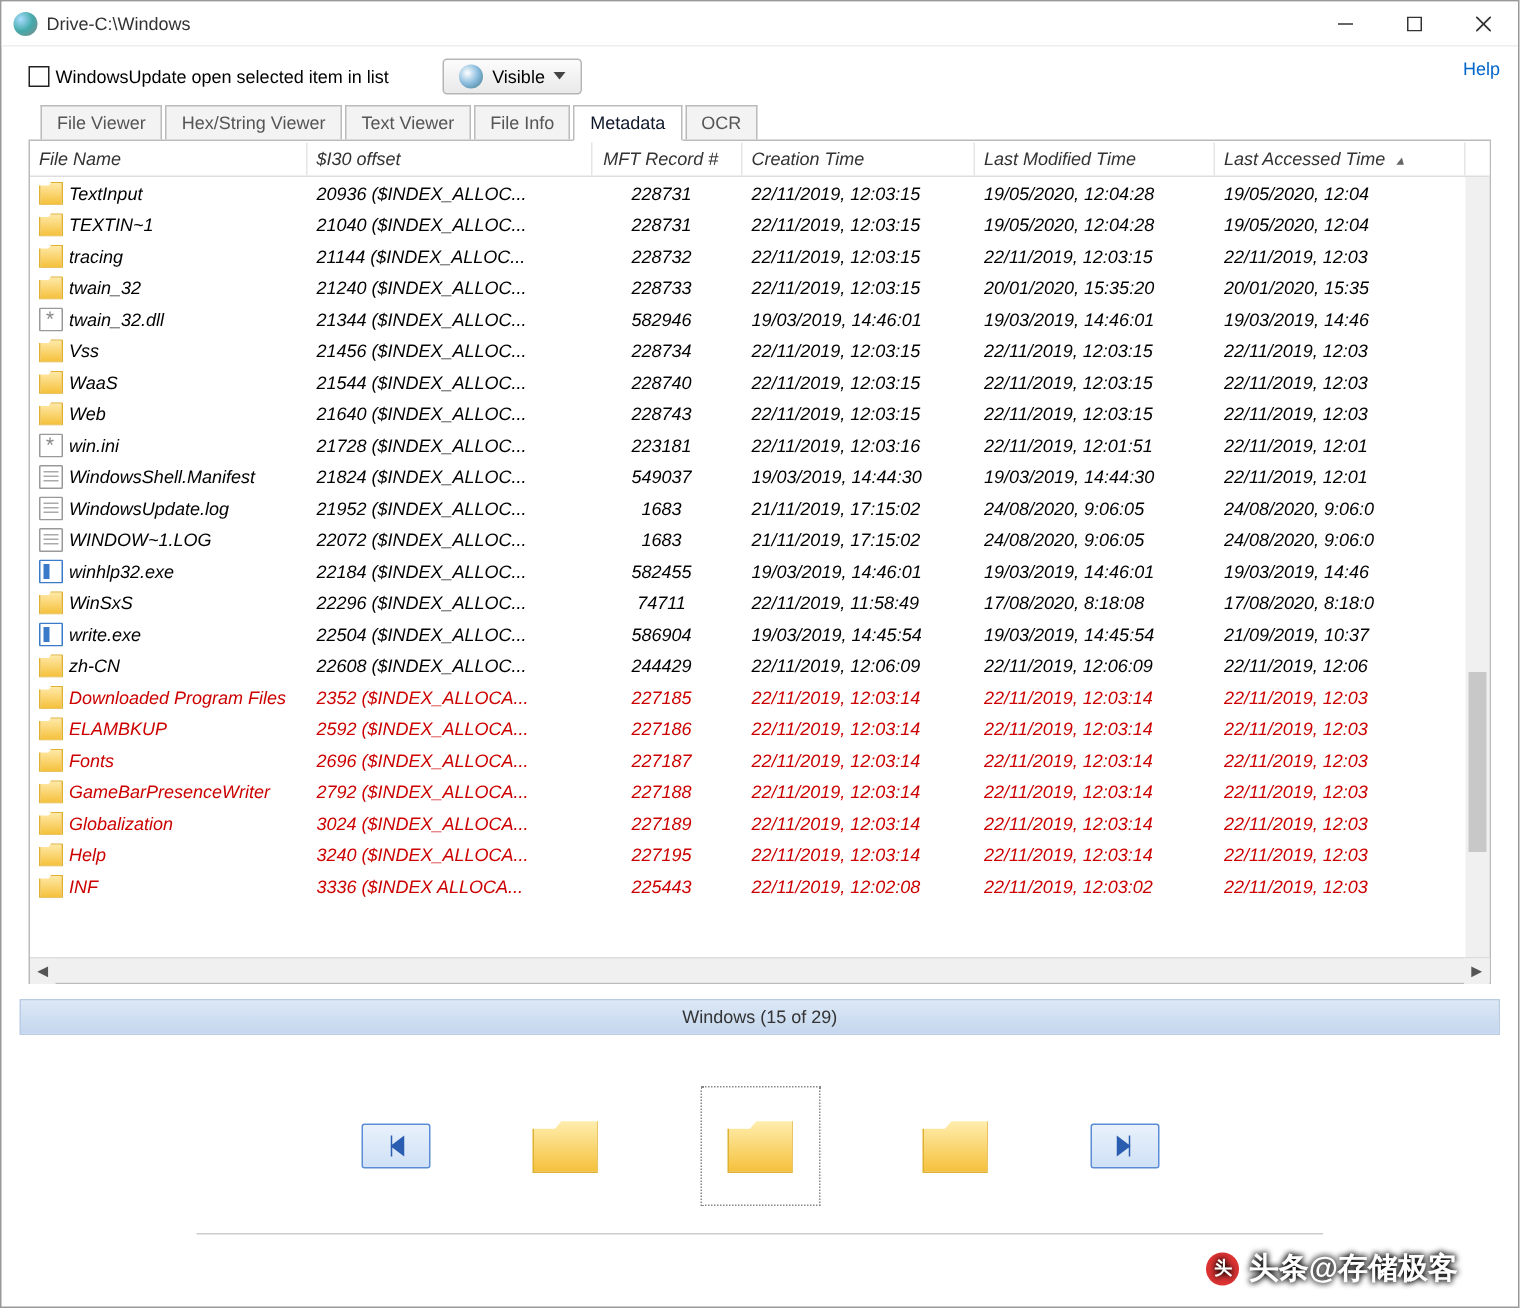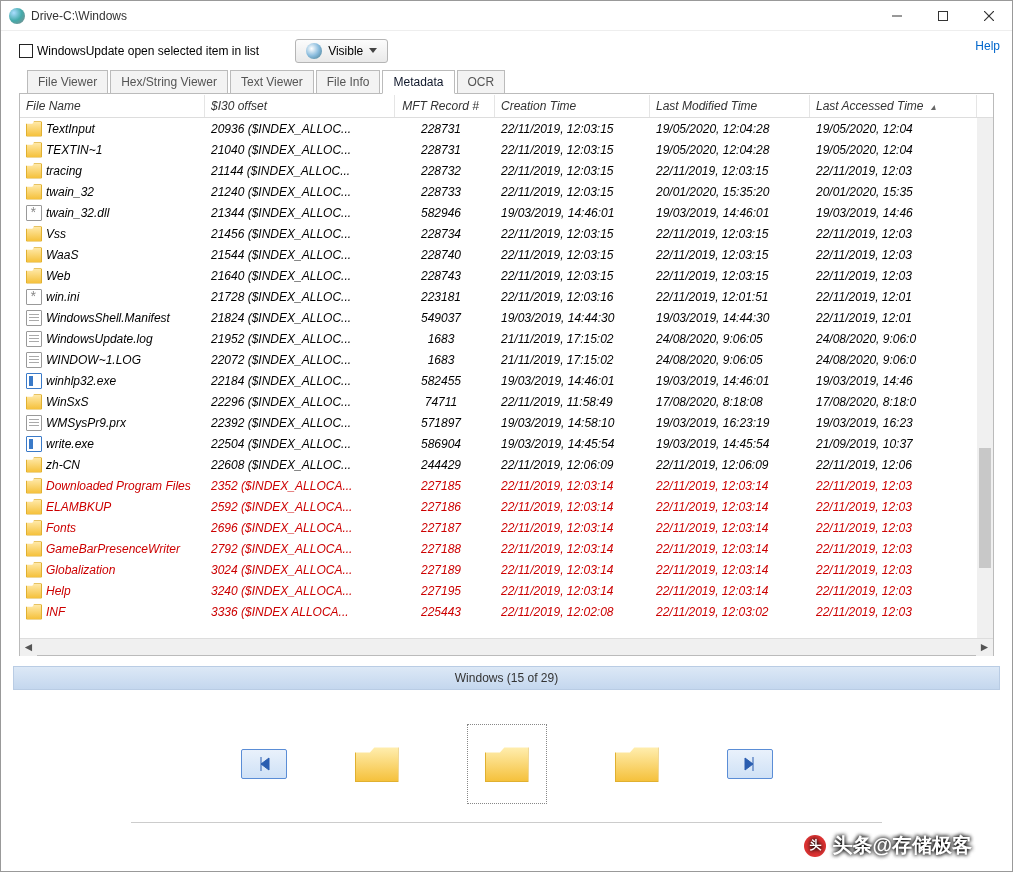--- a/index.html
+++ b/index.html
@@ -409,31 +409,20 @@
           <span>WinSxS</span>
         </div>
         <div class="cell c-i30">22296 ($INDEX_ALLOC...</div>
         <div class="cell c-mft">74711</div>
         <div class="cell c-cre">22/11/2019, 11:58:49</div>
         <div class="cell c-mod">17/08/2020, 8:18:08</div>
         <div class="cell c-acc">17/08/2020, 8:18:0</div>
       </div>
       <div class="row">
         <div class="cell c-name">
-          <span class="ficon file"></span>
-          <span>WMSysPr9.prx</span>
-        </div>
-        <div class="cell c-i30">22392 ($INDEX_ALLOC...</div>
-        <div class="cell c-mft">571897</div>
-        <div class="cell c-cre">19/03/2019, 14:58:10</div>
-        <div class="cell c-mod">19/03/2019, 16:23:19</div>
-        <div class="cell c-acc">19/03/2019, 16:23</div>
-      </div>
-      <div class="row">
-        <div class="cell c-name">
           <span class="ficon exe"></span>
           <span>write.exe</span>
         </div>
         <div class="cell c-i30">22504 ($INDEX_ALLOC...</div>
         <div class="cell c-mft">586904</div>
         <div class="cell c-cre">19/03/2019, 14:45:54</div>
         <div class="cell c-mod">19/03/2019, 14:45:54</div>
         <div class="cell c-acc">21/09/2019, 10:37</div>
       </div>
       <div class="row">

